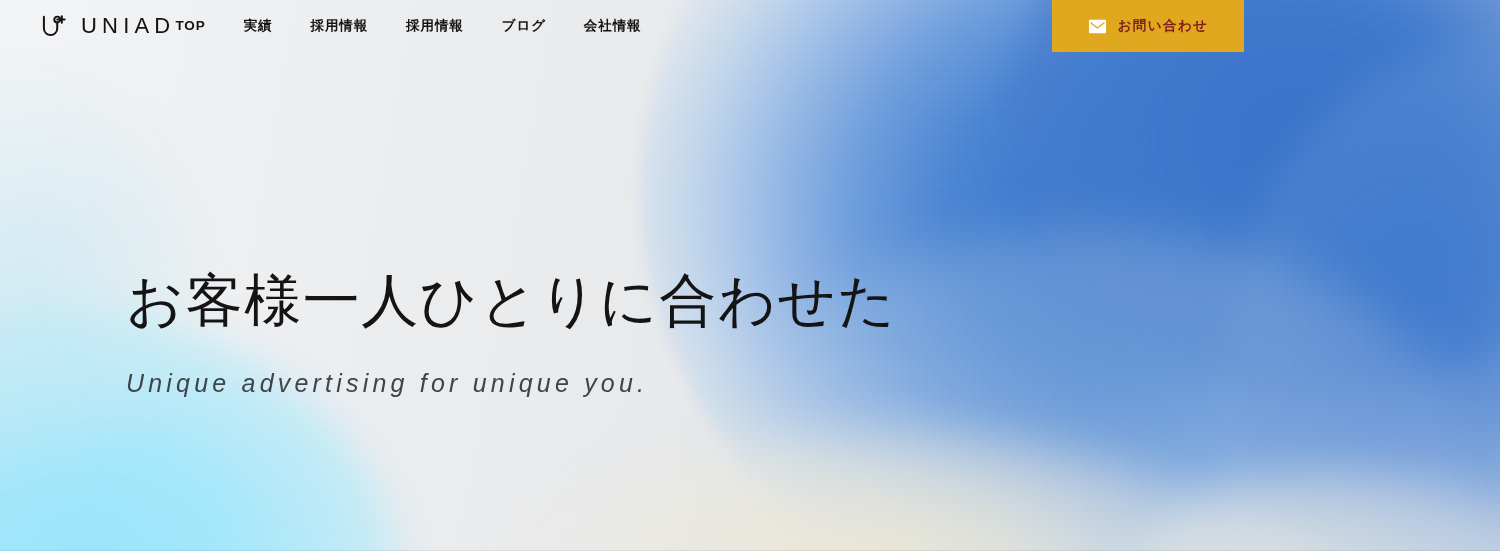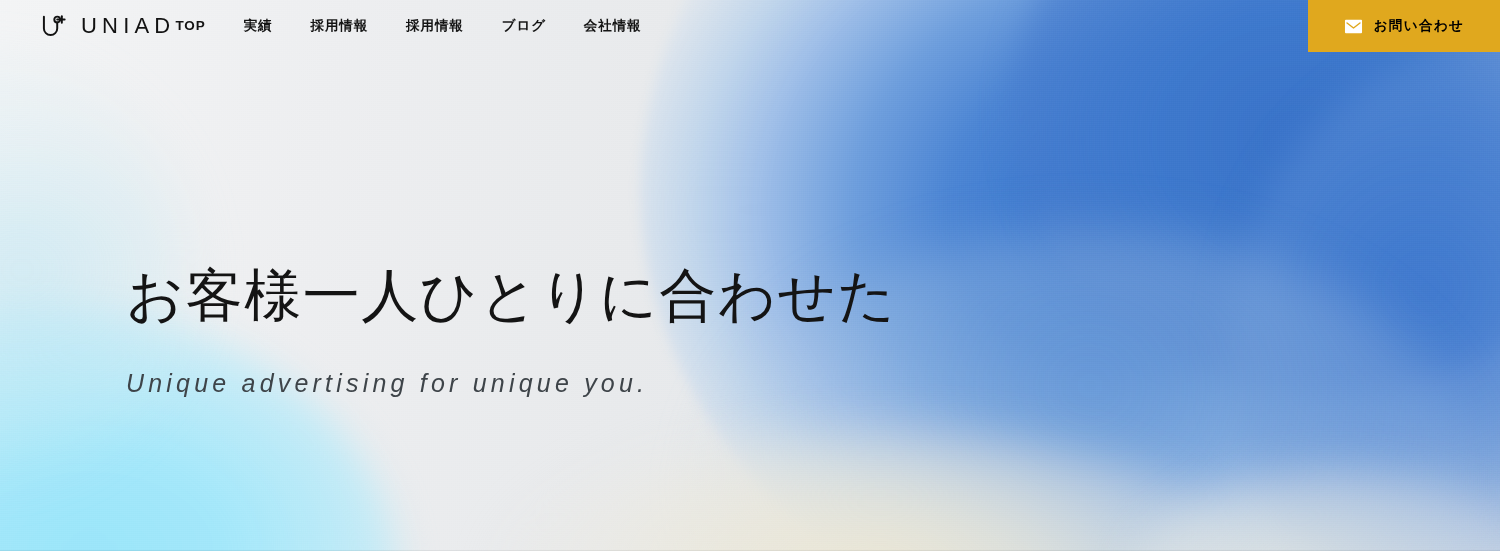--- a/index.html
+++ b/index.html
@@ -169,21 +169,21 @@
     position:absolute;
     left:0; right:0; bottom:0;
     height:1px;
     background:rgba(0,0,0,.06);
   }
 
   
   .site-header {
     position:absolute;
     left:0; top:0;
-    width:1500px; height:52px;
+    width:1244px; height:52px;
     display:flex;
     align-items:stretch;
     z-index:20;
   }
 
   .brand {
     display:flex;
     align-items:center;
     gap:13px;
     padding-left:38px;
@@ -218,21 +218,21 @@
     line-height:1;
   }
 
   .contact-btn {
     width:192px;
     display:flex;
     align-items:center;
     justify-content:center;
     gap:11px;
     background:#e0a81e;
-    color:#000000;
+    color:#7f1d1d;
     text-decoration:none;
     cursor:pointer;
     border:none;
     font-family:inherit;
   }
   .contact-btn-label {
     font-size:13.5px;
     font-weight:700;
     letter-spacing:1.4px;
     white-space:nowrap;
@@ -241,21 +241,21 @@
   .mail-icon { width:19px; height:15px; display:block; flex:0 0 auto; }
 
   
   .hero-copy {
     position:absolute;
     left:126px;
     top:254px;
     z-index:10;
   }
   .headline {
-    font-family:Liberation Mono, monospace;
+    font-family:Liberation Sans, sans-serif;
     font-size:57px;
     font-weight:400;
     line-height:1.62;
     color:#141414;
     letter-spacing:1.5px;
     white-space:nowrap;
   }
   .subcopy {
     margin-top:22px;
     font-size:25px;

